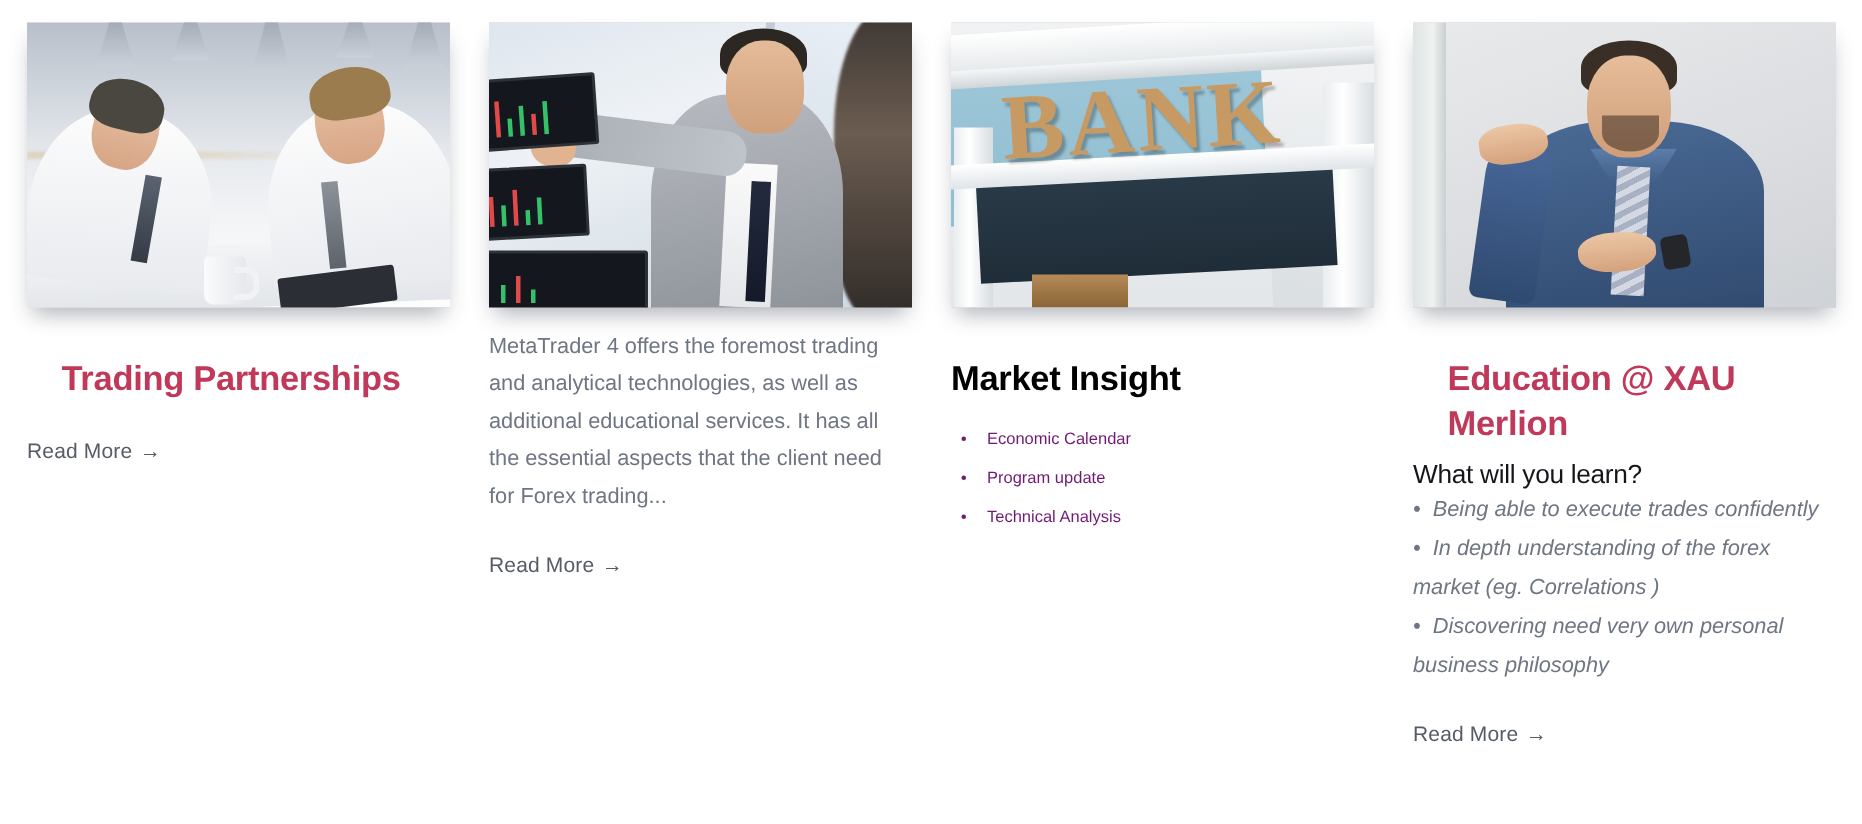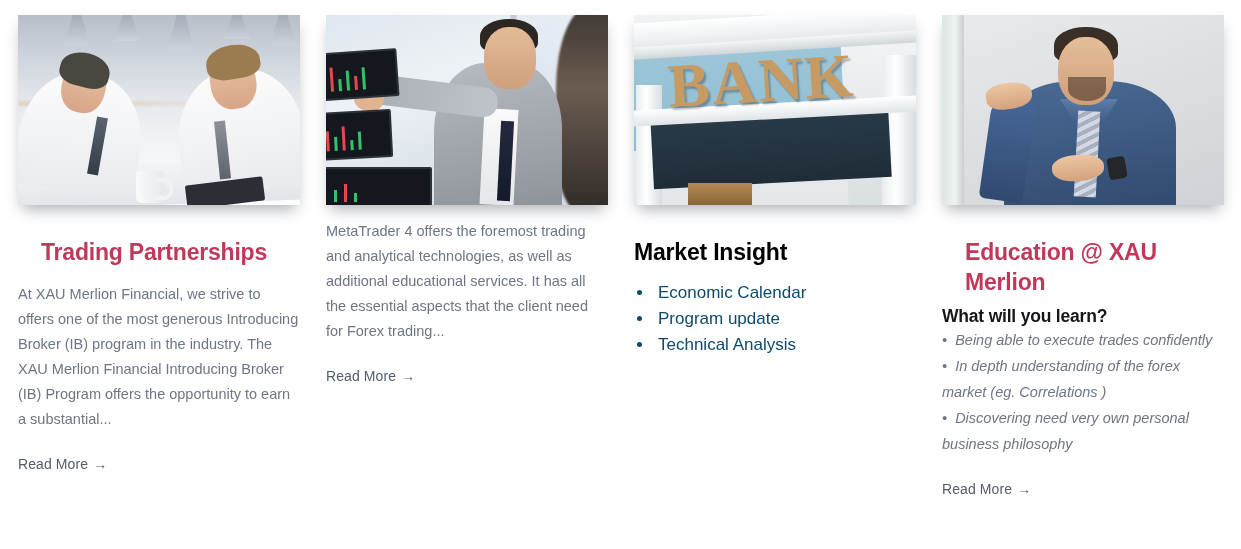--- a/index.html
+++ b/index.html
@@ -265,30 +265,30 @@
 
   .card-body {
     margin-top: 14px;
     font-size: 14.5px;
     line-height: 25px;
     color: #6e7683;
   }
 
   .plain-list { margin-top: 12px; padding-left: 20px; }
   .plain-list li {
-    font-size: 17px;
+    font-size: 11px;
     line-height: 26px;
-    color: #0c4a6e;
+    color: #701a75;
     padding-left: 4px;
   }
 
   .sub-title {
     margin-top: 8px;
     font-size: 17.5px;
-    font-weight: 700;
+    font-weight: 400;
     color: #14161a;
     letter-spacing: -.2px;
   }
 
   .bullet-line {
     font-size: 14.5px;
     line-height: 26px;
     color: #6e7683;
     font-style: italic;
   }
@@ -326,21 +326,20 @@
         <div class="s1-tie right"></div>
         <div class="s1-head left"></div>
         <div class="s1-head right"></div>
         <div class="s1-hair left"></div>
         <div class="s1-hair right"></div>
         <div class="s1-board"></div>
         <div class="s1-mug"></div>
       </div>
     </div>
     <div class="card-title t-crimson">Trading Partnerships</div>
-    <p class="card-body">At XAU Merlion Financial, we strive to offers one of the most generous Introducing Broker (IB) program in the industry. The XAU Merlion Financial Introducing Broker (IB) Program offers the opportunity to earn a substantial...</p>
     <a class="read-more" href="#"><span>Read More</span><span class="arw">→</span></a>
   </div>
 
   <div class="card">
     <div class="thumb">
       <div class="scene">
         <div class="s2-bg"></div>
         <div class="s2-win"></div>
         <div class="s2-side"></div>
         <div class="s2-body"></div>

